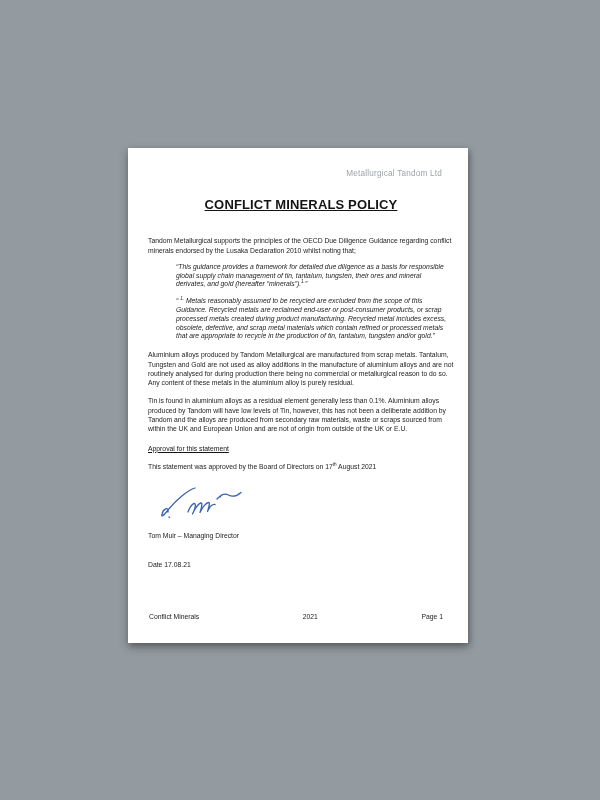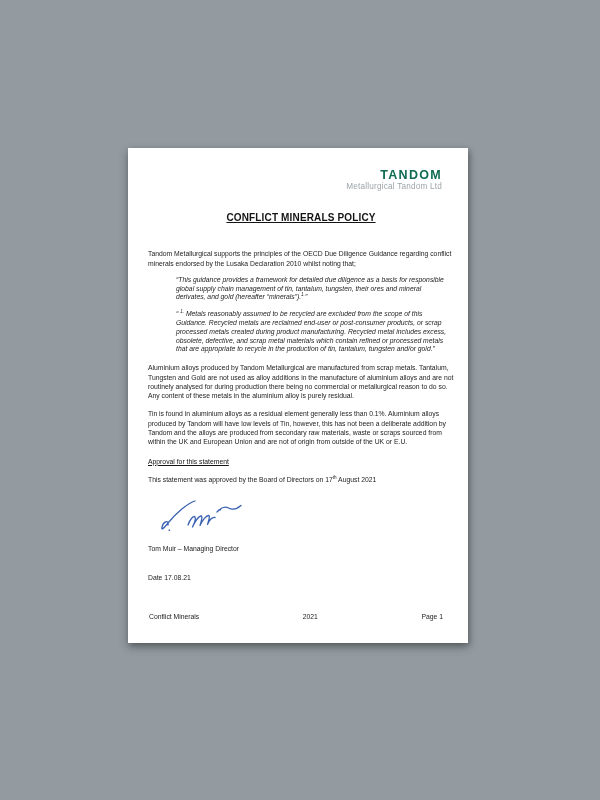--- a/index.html
+++ b/index.html
@@ -34,21 +34,21 @@
     font-weight:bold; letter-spacing:1.3px;
     color:var(--brand-green);
   }
   .logo-sub{
     font-size:8.2px; line-height:10px;
     color:#9CA4A8; letter-spacing:.2px;
   }
   .doc-title{
     margin-top:21px;
     text-align:center;
-    font-size:10px; font-weight:bold;
+    font-size:13px; font-weight:bold;
     text-decoration:underline;
     letter-spacing:.15px;
     color:#141414;
   }
   .para{ margin-top:9px; }
   .intro{ margin-top:27px; }
   .quote{
     margin:8px 0 0 28px;
     width:272px;
     font-style:italic;
@@ -71,21 +71,20 @@
     font-size:6.8px; color:#1c1c1c;
   }
 </style>
 </head>
 <body>
 
 <div class="page">
   <div class="content">
 
     <div class="logo">
-      <div class="logo-name">TANDOM</div>
       <div class="logo-sub">Metallurgical Tandom Ltd</div>
     </div>
 
     <div class="doc-title">CONFLICT MINERALS POLICY</div>
 
     <p class="para intro">Tandom Metallurgical supports the principles of the OECD Due Diligence Guidance regarding conflict minerals endorsed by the Lusaka Declaration 2010 whilst noting that;</p>
 
     <p class="quote"><span>“This guidance provides a framework for detailed due diligence as a basis for responsible global supply chain management of tin, tantalum, tungsten, their ores and mineral derivates, and gold (hereafter “minerals”).</span><sup>1.</sup><span>”</span></p>
 
     <p class="quote"><span>“ </span><sup>1.</sup><span> Metals reasonably assumed to be recycled are excluded from the scope of this Guidance. Recycled metals are reclaimed end-user or post-consumer products, or scrap processed metals created during product manufacturing. Recycled metal includes excess, obsolete, defective, and scrap metal materials which contain refined or processed metals that are appropriate to recycle in the production of tin, tantalum, tungsten and/or gold.”</span></p>

